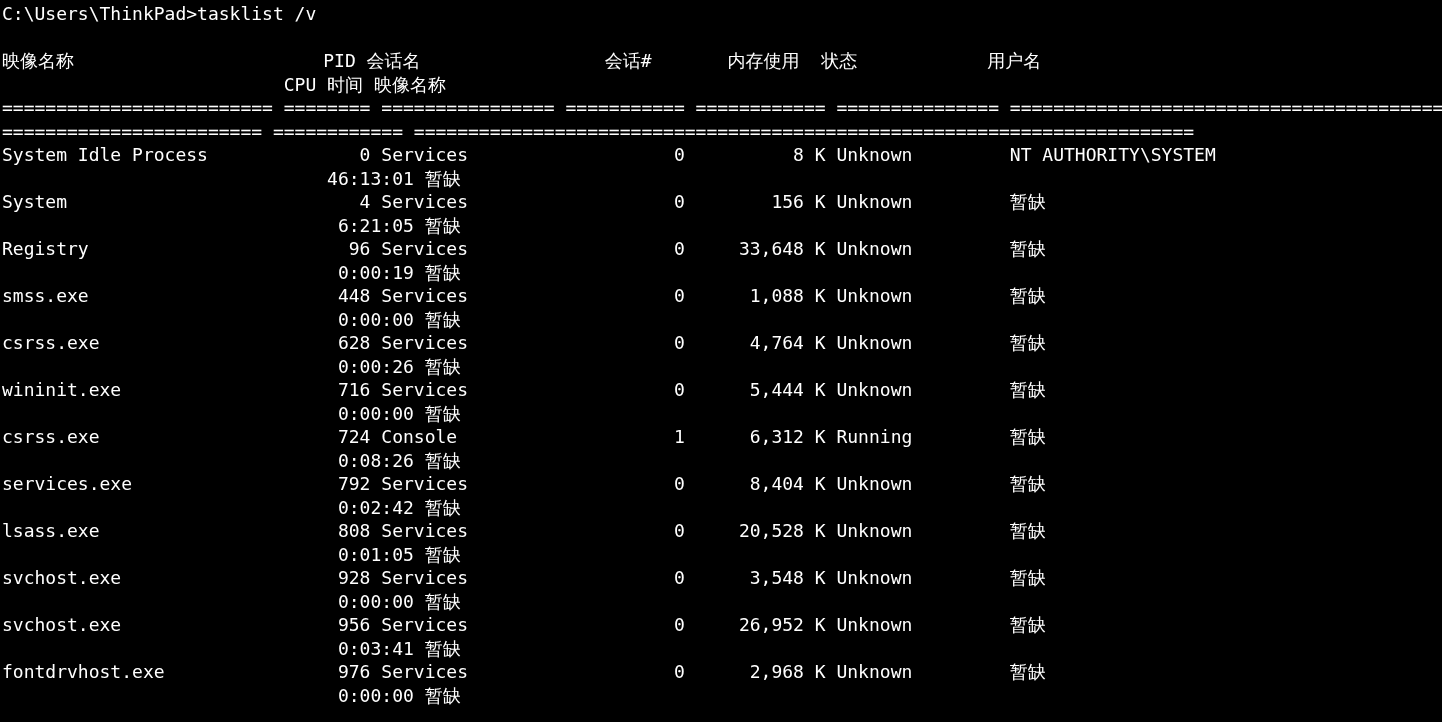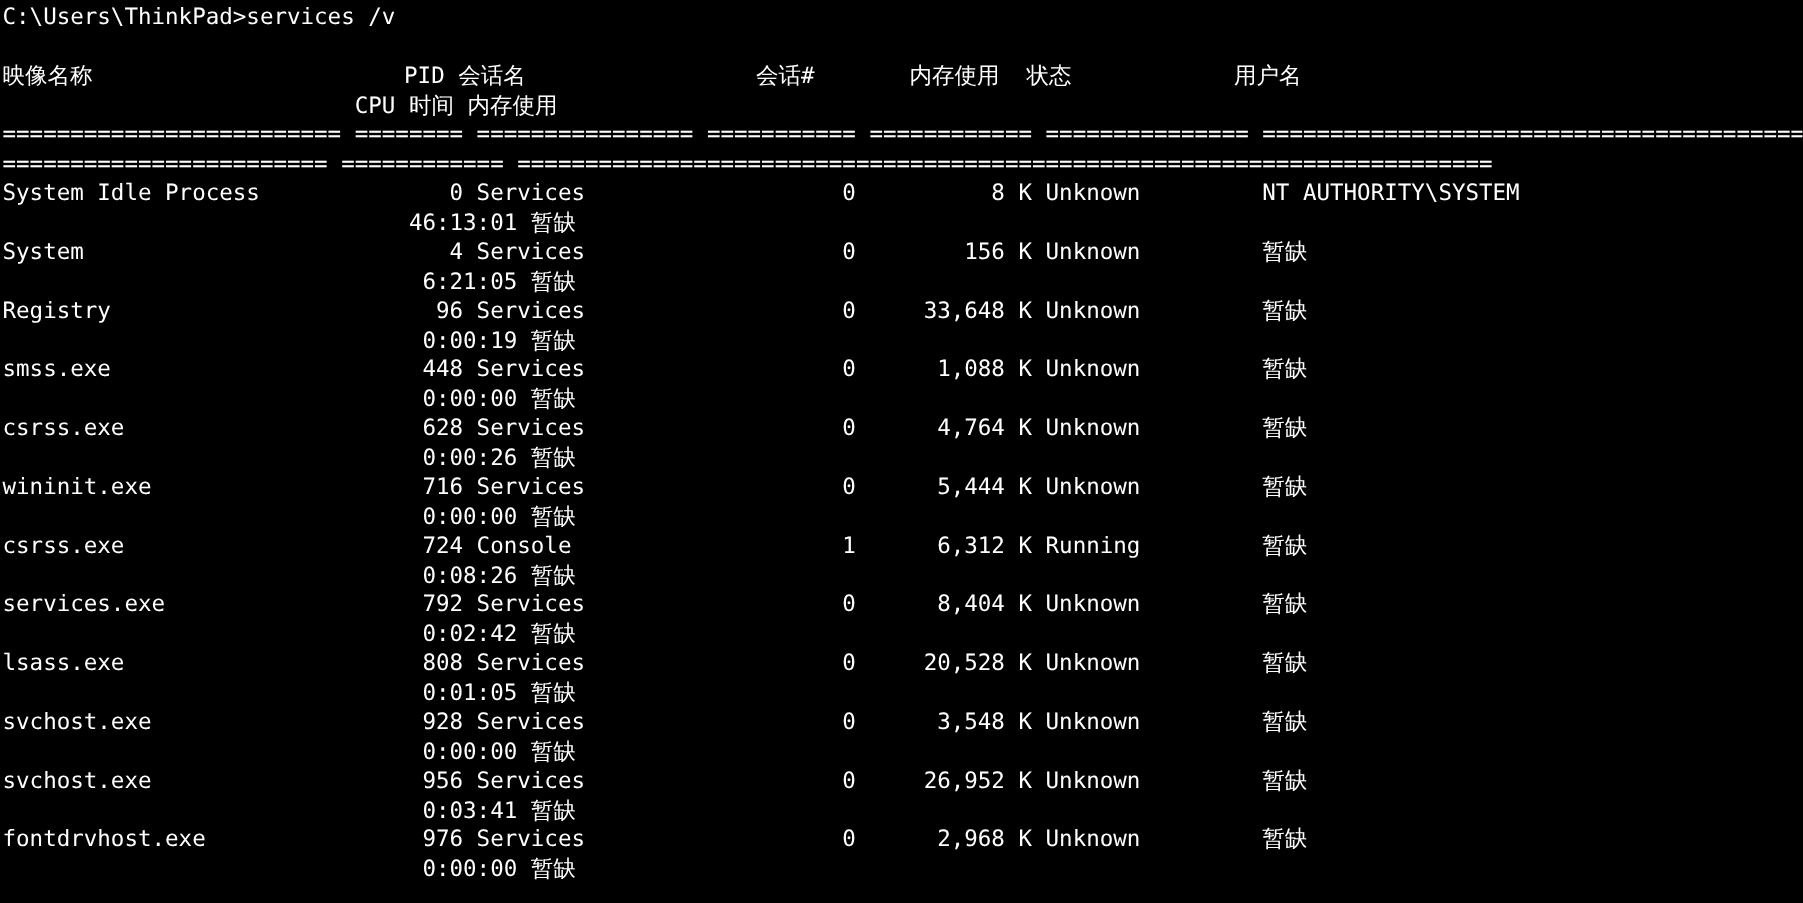--- a/index.html
+++ b/index.html
@@ -15,24 +15,24 @@
   }
   pre{
     margin:0;
     white-space:pre;
   }
   .wrap{padding:2px 2px;}
 </style>
 </head>
 <body>
 <div class="wrap">
-<pre><span><span>C:\Users\ThinkPad&gt;</span><span>services /v</span></span>
+<pre><span><span>C:\Users\ThinkPad&gt;</span><span>tasklist /v</span></span>
 
 <span>映像名称                       PID 会话名                 会话#       内存使用  状态            用户名</span>
-<span>                          CPU 时间 内存使用</span>
+<span>                          CPU 时间 映像名称</span>
 <span>========================= ======== ================ =========== ============ =============== ================================================</span>
 <span>======================== ============ ========================================================================</span>
 <span id="rows">System Idle Process              0 Services                   0          8 K Unknown         NT AUTHORITY\SYSTEM                             
                               46:13:01 暂缺
 System                           4 Services                   0        156 K Unknown         暂缺                                            
                                6:21:05 暂缺
 Registry                        96 Services                   0     33,648 K Unknown         暂缺                                            
                                0:00:19 暂缺
 smss.exe                       448 Services                   0      1,088 K Unknown         暂缺                                            
                                0:00:00 暂缺

